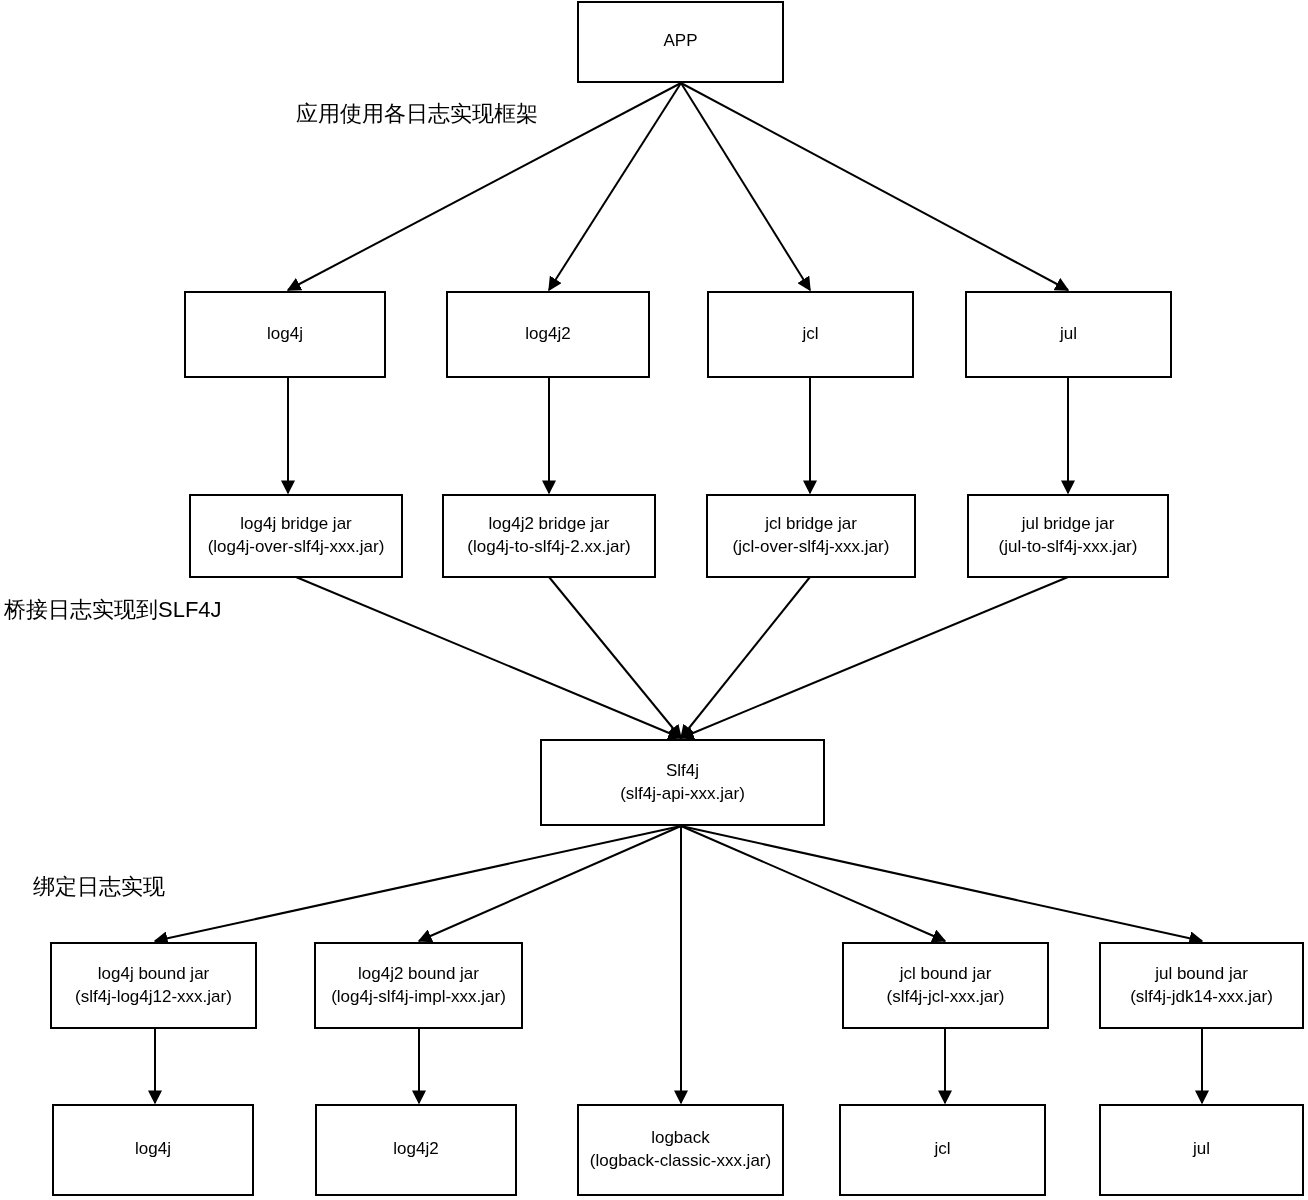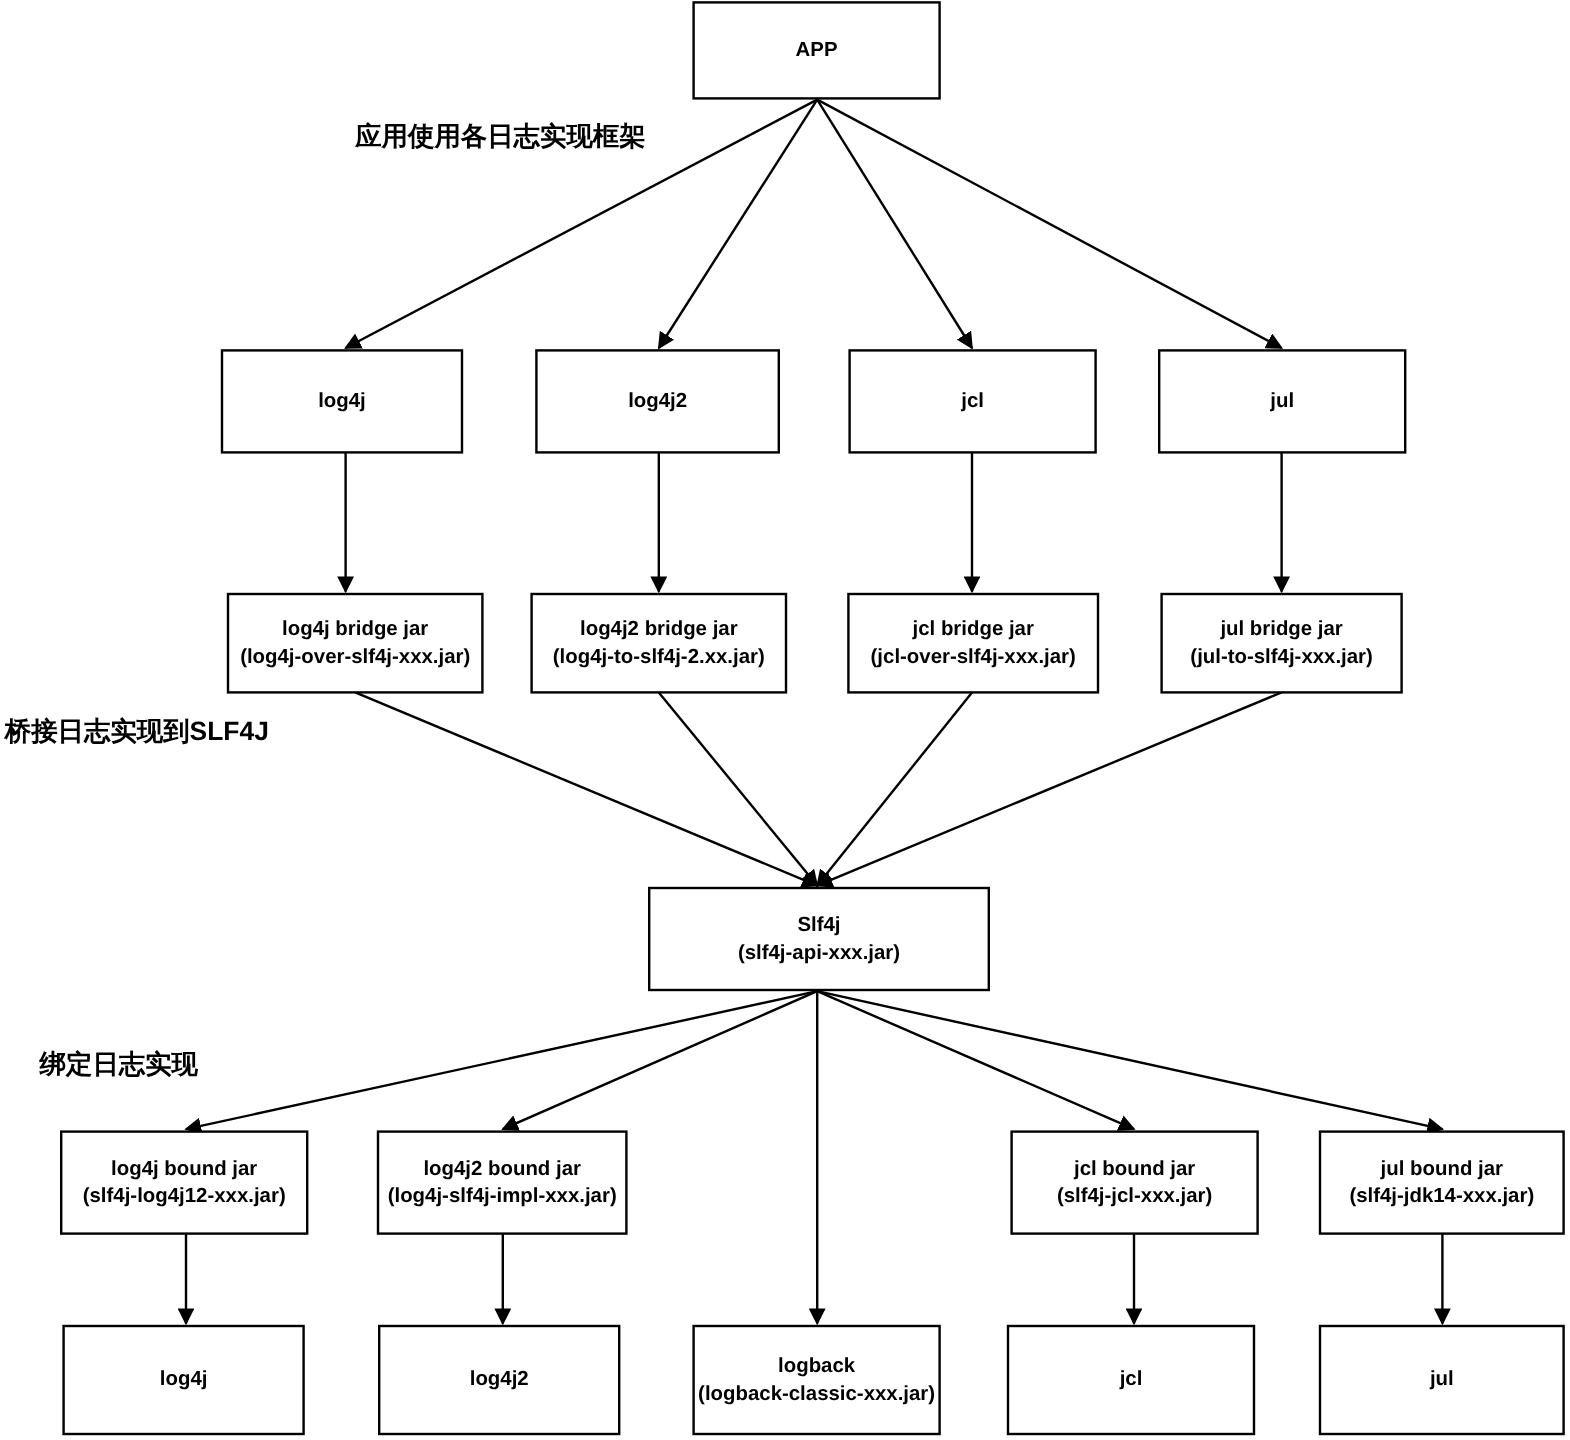--- a/index.html
+++ b/index.html
@@ -10,21 +10,20 @@
   body {
     width: 1308px;
     height: 1200px;
     font-family: "Liberation Sans", "DejaVu Sans", sans-serif;
     overflow: hidden;
   }
   #diagram-root {
     position: relative;
     width: 1116px;
     height: 1200px;
-    font-weight: bold;
   }
   svg#diagram-svg {
     position: absolute;
     left: 0;
     top: 0;
     width: 1308px;
     height: 1200px;
     display: block;
   }
   .node-rect {

